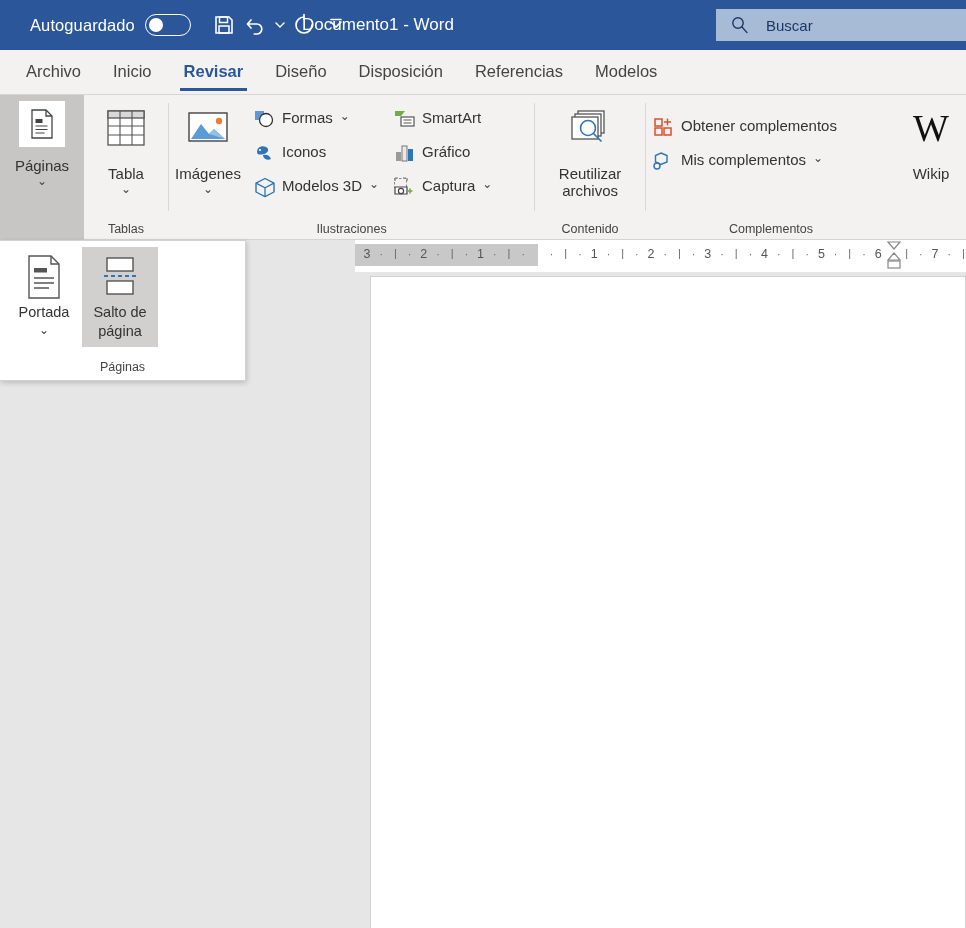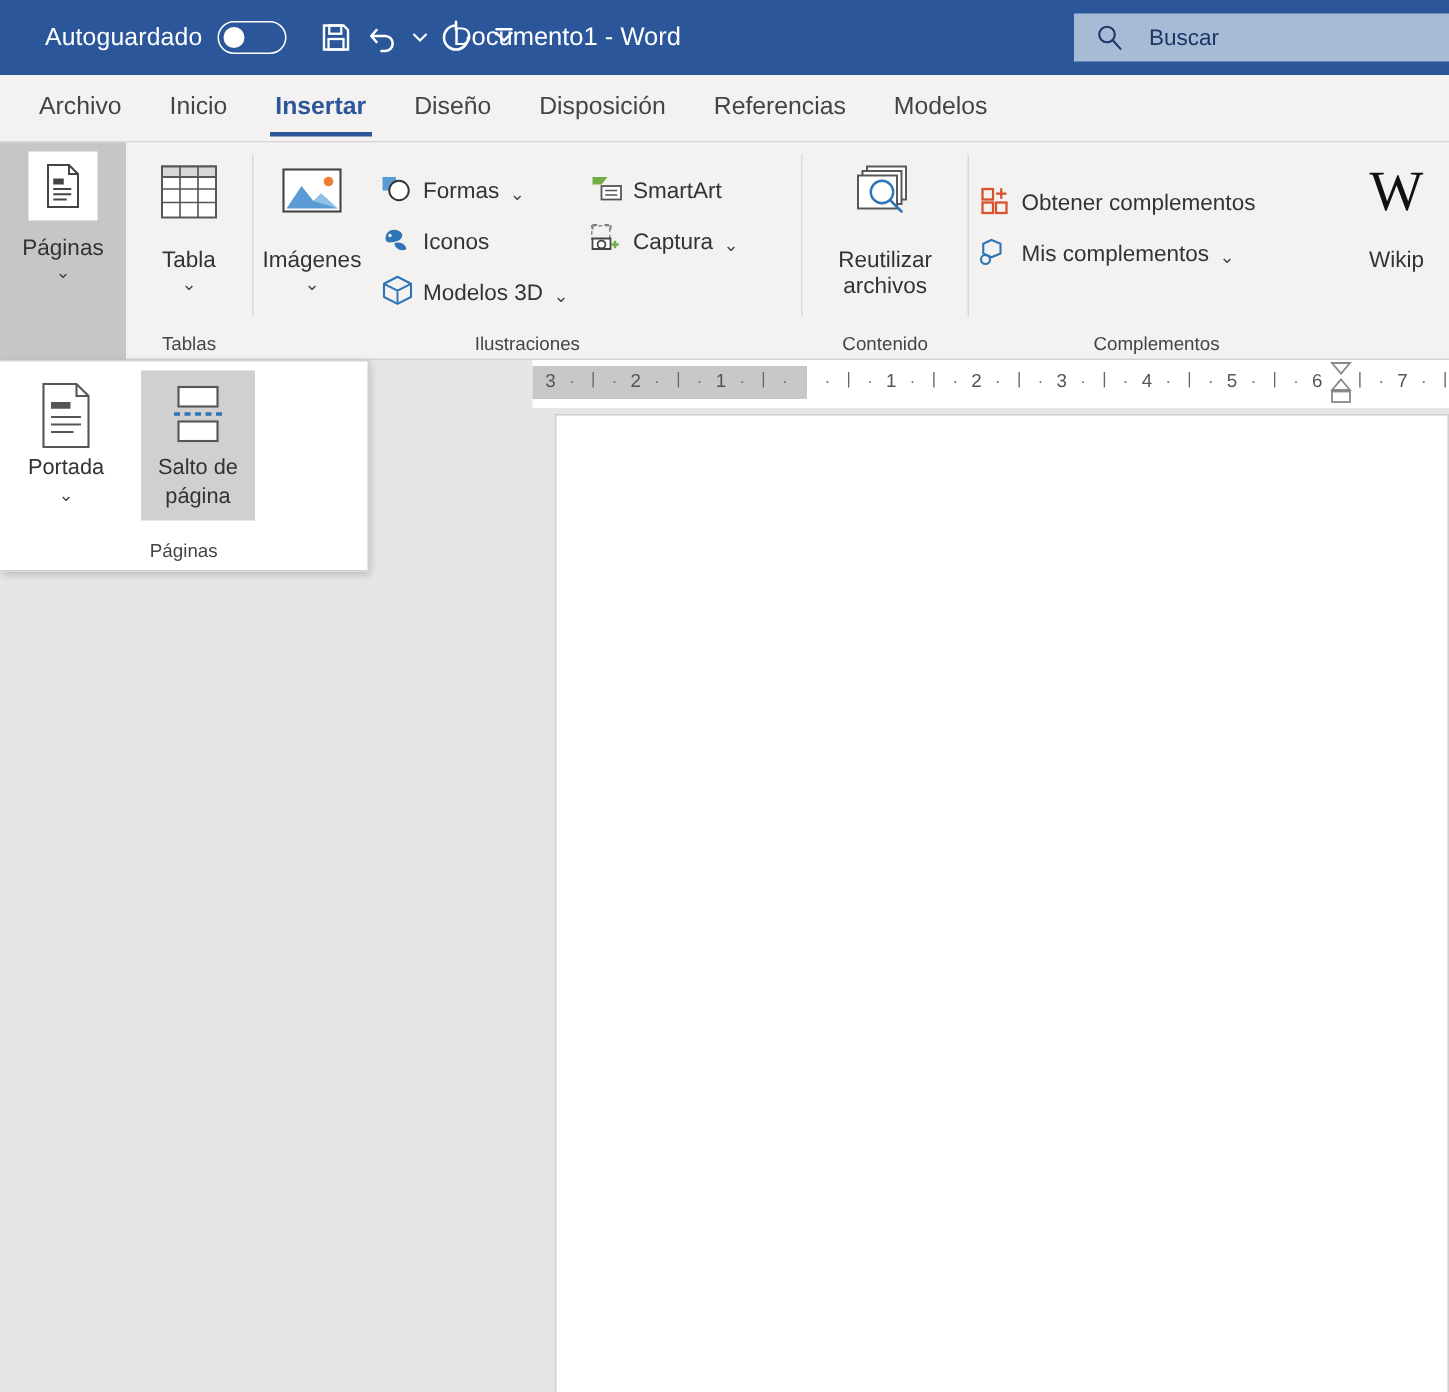--- a/index.html
+++ b/index.html
@@ -88,33 +88,33 @@
   .bigbtn .car { font-size: 12px; color: #444; line-height: 12px; margin-top: 1px; }
 
   .paginas-btn { background: #c8c6c4; height: 145px; width: 84px; }
   .paginas-btn .icobox {
     width: 46px; height: 46px; background: #ffffff; display:flex;
     align-items:center; justify-content:center; margin-top: 6px;
   }
 
   .smallcol { display: flex; flex-direction: column; justify-content: flex-start;
               padding-top: 8px; gap: 7px; }
-  .smallbtn { display: flex; align-items: flex-end; height: 27px; padding: 0 6px; white-space: nowrap; }
+  .smallbtn { display: flex; align-items: flex-start; height: 27px; padding: 0 6px; white-space: nowrap; }
   .smallbtn .sico { width: 24px; display:flex; align-items:center; justify-content:center; }
   .smallbtn .slbl { font-size: 15px; color: #333; margin-left: 5px; }
   .smallbtn .scar { font-size: 12px; color: #444; margin-left: 7px; }
 
   
   .pagesmenu {
     position: absolute; left: 0; top: 240px; width: 246px; height: 141px;
     background: #ffffff; border: 1px solid #d2d2d2; border-left: none;
     box-shadow: 1px 2px 5px rgba(0,0,0,.18);
     display: flex; flex-direction: column; z-index: 30;
   }
-  .pm-items { display: flex; padding: 6px 0 0 6px; gap: 12px; }
+  .pm-items { display: flex; padding: 6px 0 0 6px; gap: 0px; }
   .pm-item { width: 76px; display: flex; flex-direction: column; align-items: center;
              padding: 4px 0 6px 0; }
   .pm-item.hover { background: #d2d0ce; }
   .pm-item .ico { height: 52px; display:flex; align-items:center; justify-content:center; }
   .pm-item .lbl { font-size: 14.5px; color: #333; text-align: center; line-height: 19px; }
   .pm-item .car { font-size: 12px; color: #444; margin-top: 1px; }
   .pm-label { text-align:center; font-size: 12.5px; color:#444; margin-top: auto; padding-bottom: 6px; }
 
   
   .tooltip {
@@ -228,21 +228,21 @@
             <path d="M11.8 11.8 L17 17.6" stroke="#1c3766" stroke-width="1.4" stroke-linecap="round"></path>
           </svg>
       </div>
       <div class="s-text">Buscar</div>
     </div>
   </div>
 
   <div class="tabstrip">
     <div class="tab">Archivo</div>
     <div class="tab">Inicio</div>
-    <div class="tab active">Insertar</div>
+    <div class="tab active">Revisar</div>
     <div class="tab">Diseño</div>
     <div class="tab">Disposición</div>
     <div class="tab">Referencias</div>
     <div class="tab">Modelos</div>
   </div>
 
   <div class="ribbon">
 
     <div class="group" style="width:84px;">
       <div class="paginas-btn bigbtn" style="padding-top:0;">
@@ -330,20 +330,31 @@
         <div class="smallcol" style="width:140px;">
           <div class="smallbtn">
             <div class="sico">
               <svg width="22" height="20" viewBox="0 0 22 20">
                   <path d="M1 2 L11 2 L7 7 L1 7 Z" fill="#70ad47"></path>
                   <rect x="7" y="8" width="13" height="9" fill="#fff" stroke="#555" stroke-width="1.2"></rect>
                   <path d="M9.5 11h8M9.5 14h8" stroke="#555" stroke-width="1.1"></path>
                 </svg>
             </div>
             <div class="slbl">SmartArt</div>
+            <div class="scar"></div>
+          </div>
+          <div class="smallbtn">
+            <div class="sico">
+              <svg width="22" height="20" viewBox="0 0 22 20">
+                  <rect x="2" y="9" width="5" height="9" fill="#9a9a9a"></rect>
+                  <rect x="8" y="3" width="5" height="15" fill="#e8e8e8" stroke="#777" stroke-width="1"></rect>
+                  <rect x="14" y="6" width="5" height="12" fill="#2e75b6"></rect>
+                </svg>
+            </div>
+            <div class="slbl">Gráfico</div>
             <div class="scar"></div>
           </div>
           <div class="smallbtn">
             <div class="sico">
               <svg width="24" height="21" viewBox="0 0 24 21">
                   <path d="M2 1 h4 M10 1 h4 M2 1 v4 M14 1 v4" stroke="#777" stroke-width="1.2" stroke-dasharray="3 2" fill="none"></path>
                   <rect x="1.5" y="1.5" width="12" height="9" fill="none" stroke="#888" stroke-width="1" stroke-dasharray="2.5 2"></rect>
                   <path d="M2 10 h12 v7 H2 Z" fill="#fff" stroke="#444" stroke-width="1.2"></path>
                   <circle cx="8" cy="14" r="2.6" fill="none" stroke="#444" stroke-width="1.2"></circle>
                   <path d="M17 11.5 v5 M14.5 14 h5" stroke="#70ad47" stroke-width="1.6"></path>

